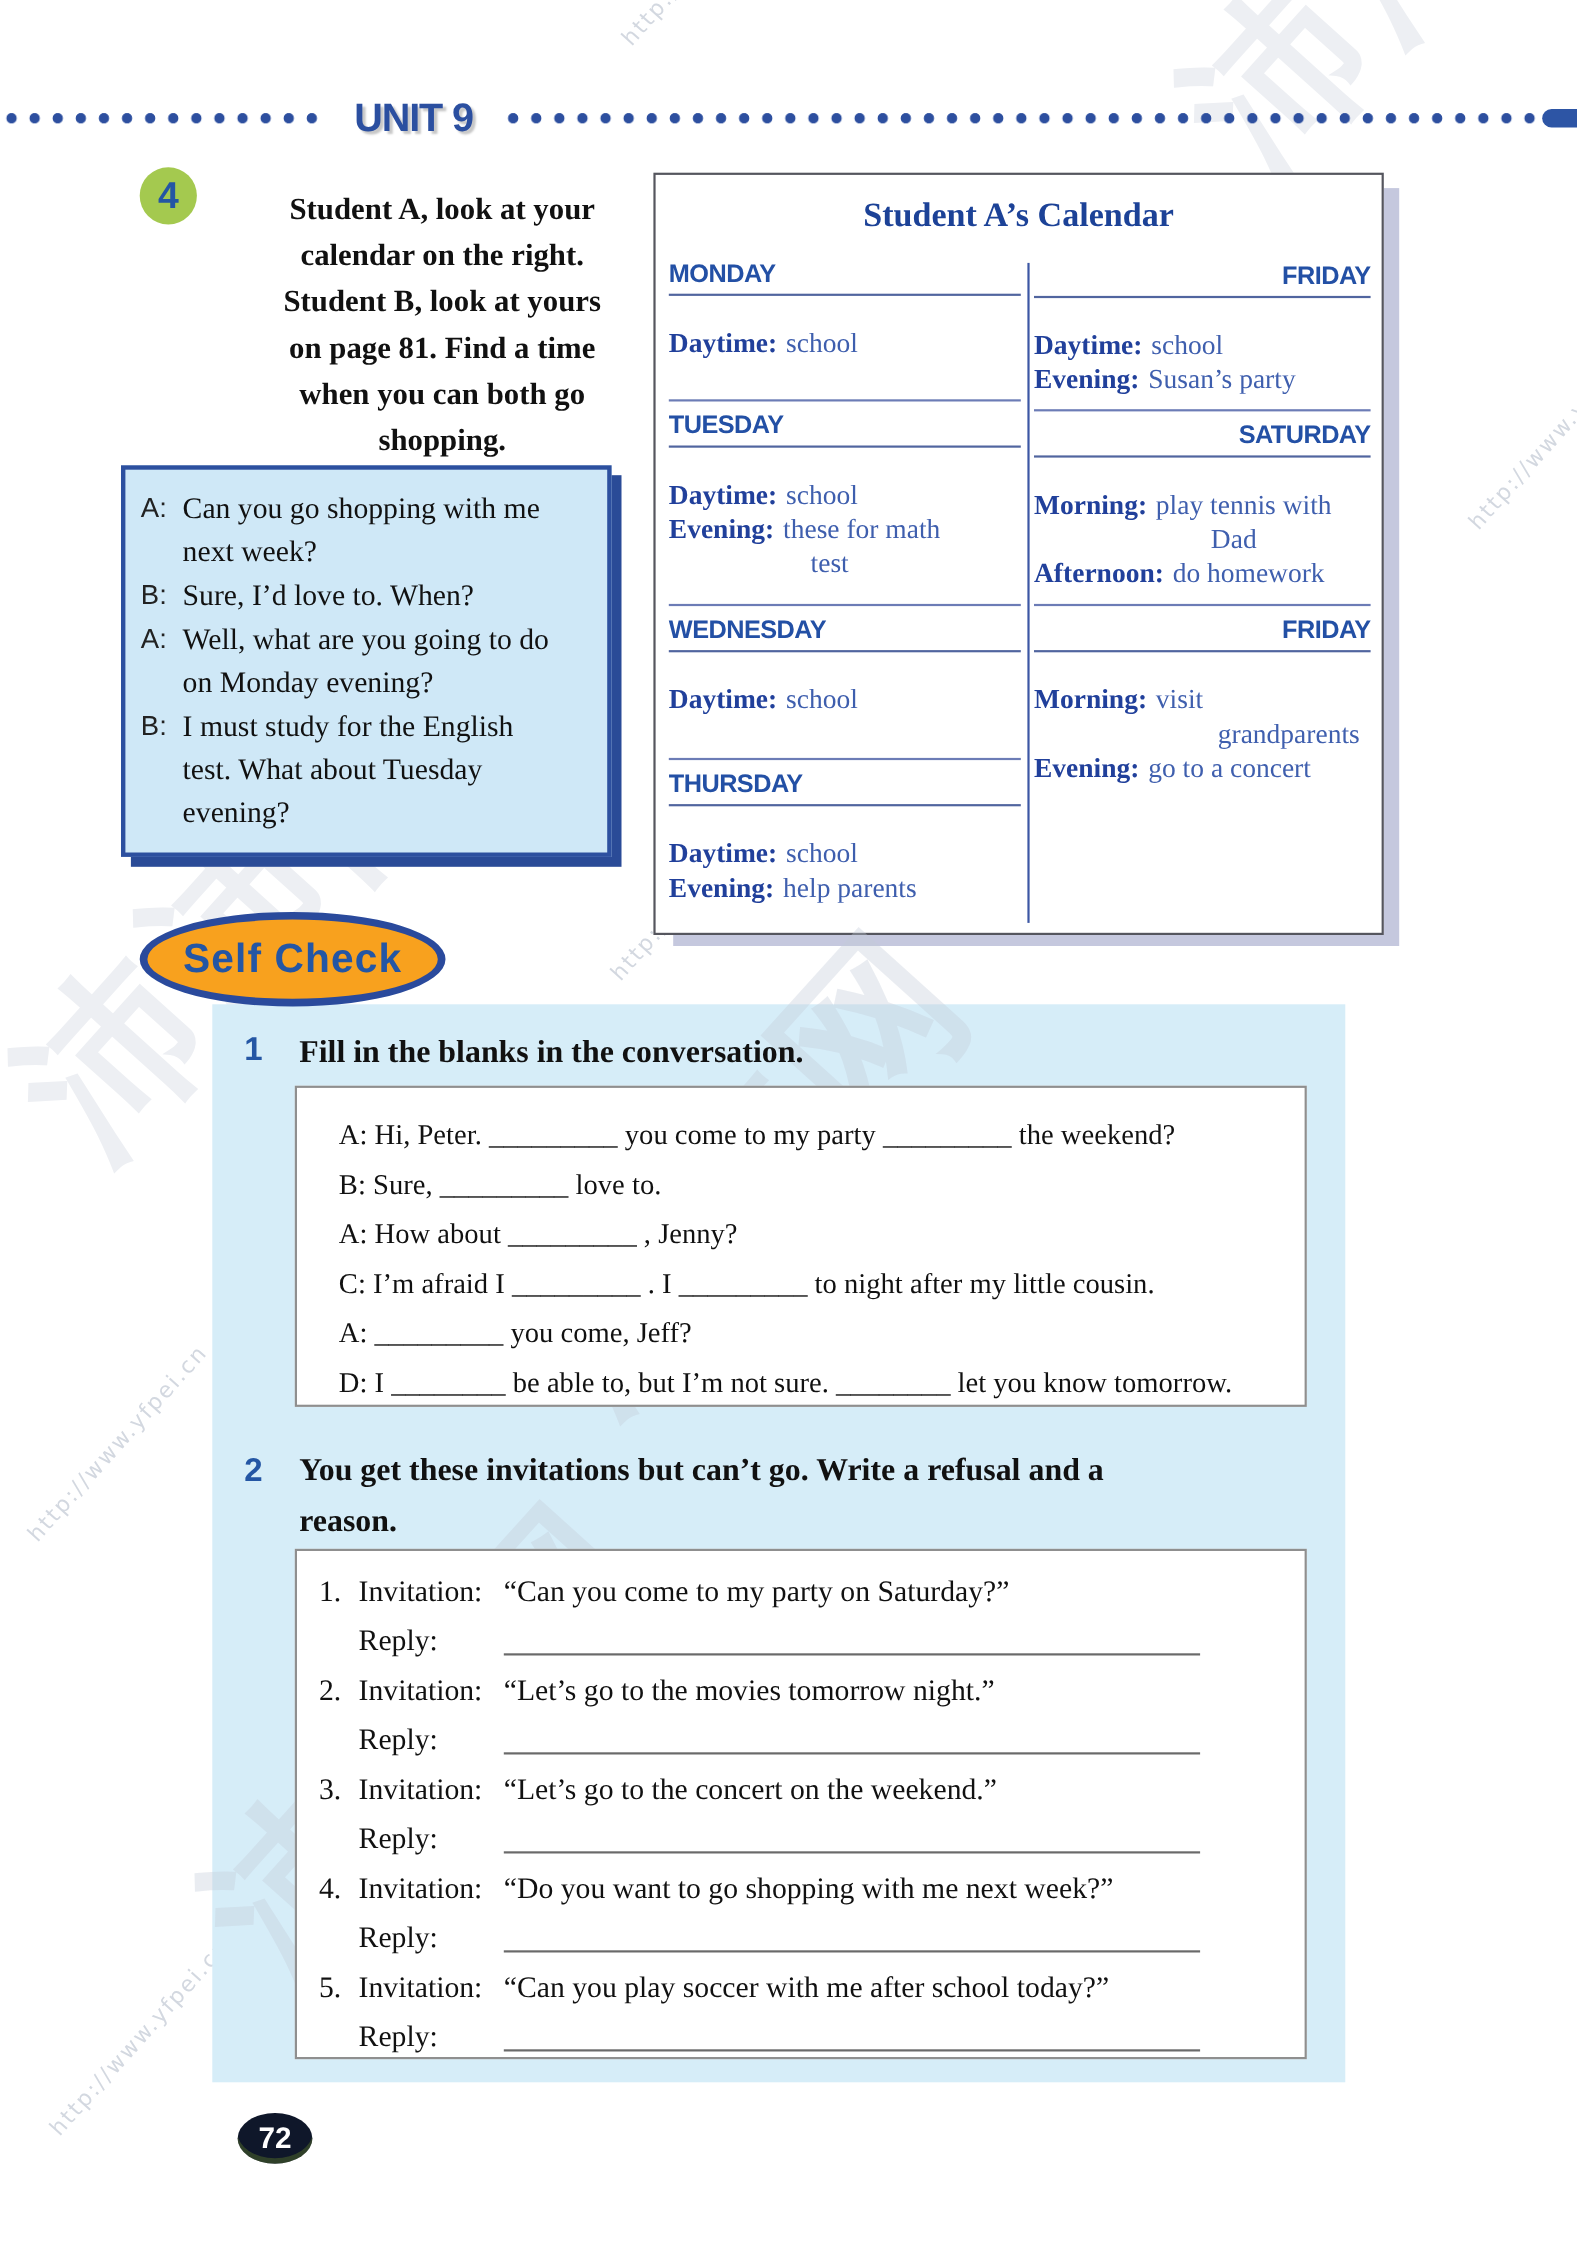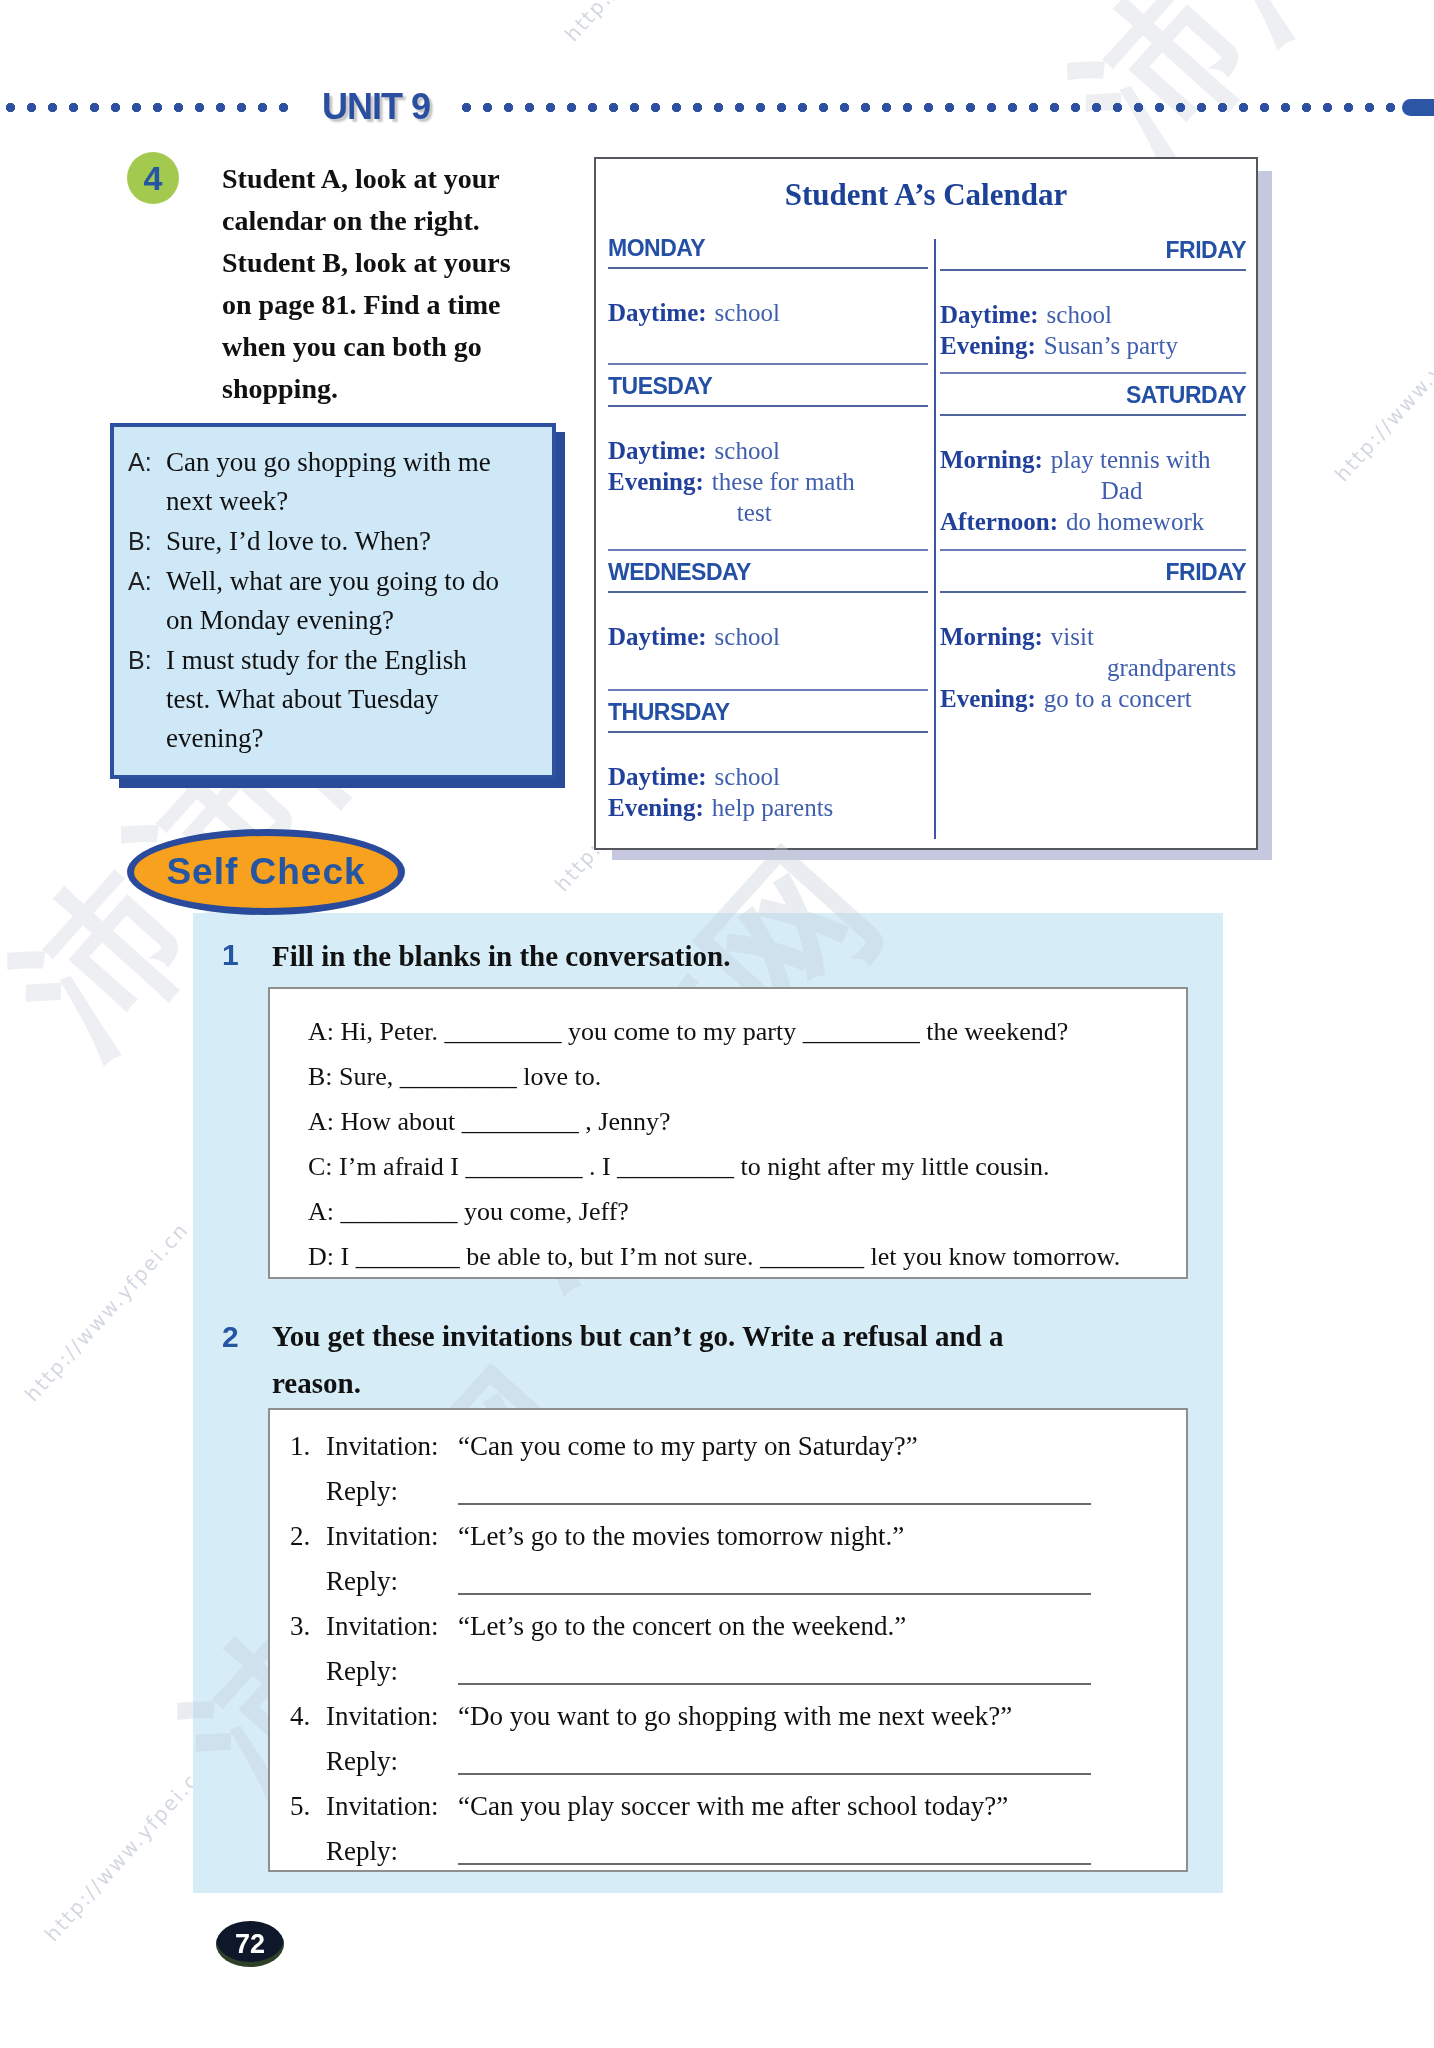--- a/index.html
+++ b/index.html
@@ -20,22 +20,22 @@
   .unit-title{position:absolute;left:296px;top:86px;width:160px;text-align:center;
         font-family:"Liberation Sans","DejaVu Sans",sans-serif;font-weight:bold;font-size:36px;
         letter-spacing:-1px;color:#2b4fa0;text-shadow:3px 3px 2px #c6c6c6;z-index:1;}
   .edge-cap{position:absolute;left:1402px;top:99px;width:32px;height:17px;background:#2d55a5;
         border-radius:9px 0 0 9px;z-index:1;}
 
   
   .sec-circle{position:absolute;left:127px;top:152px;width:52px;height:52px;border-radius:50%;
         background:#a4c94f;text-align:center;line-height:52px;
         font-family:"Liberation Sans","DejaVu Sans",sans-serif;font-weight:bold;font-size:34px;color:#2456a4;z-index:1;}
-  .instructions{position:absolute;left:222px;top:158px;width:360px;font-weight:bold;font-size:28px;
-        line-height:42px;white-space:pre-line;z-index:1;}
+  .instructions{position:absolute;left:222px;top:170px;width:360px;font-weight:bold;font-size:28px;
+        line-height:42px;white-space:pre-line;z-index:1;text-align:center;}
 
   .dialogue{position:absolute;left:110px;top:423px;width:446px;height:356px;box-sizing:border-box;
         background:#cfe8f7;border:4px solid #2d509f;box-shadow:9px 9px 0 #2a4b97;
         padding:16px 8px 0 14px;z-index:1;}
   .dlg-row{display:flex;margin-bottom:1px;}
   .dlg-speaker{flex:none;width:38px;font-family:"Liberation Sans","DejaVu Sans",sans-serif;
         font-size:25px;line-height:39px;color:#222;}
   .dlg-text{flex:1;font-size:27px;line-height:39px;white-space:pre-line;}
 
   

